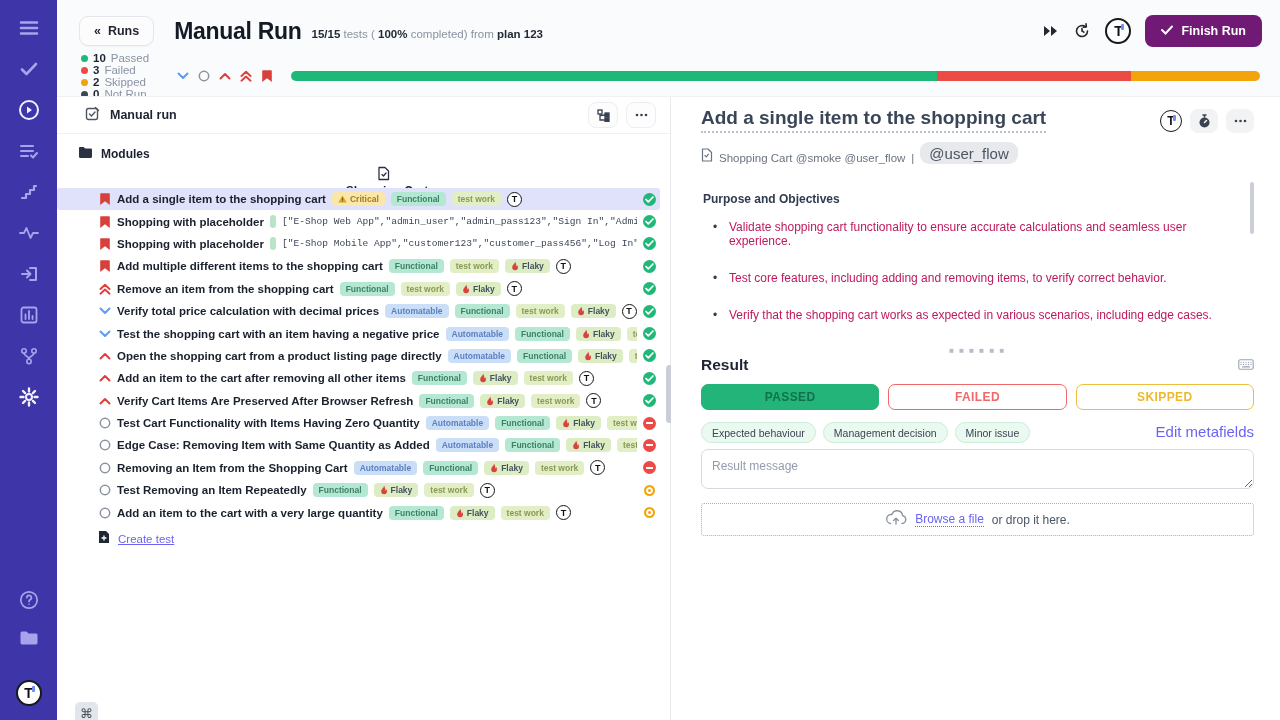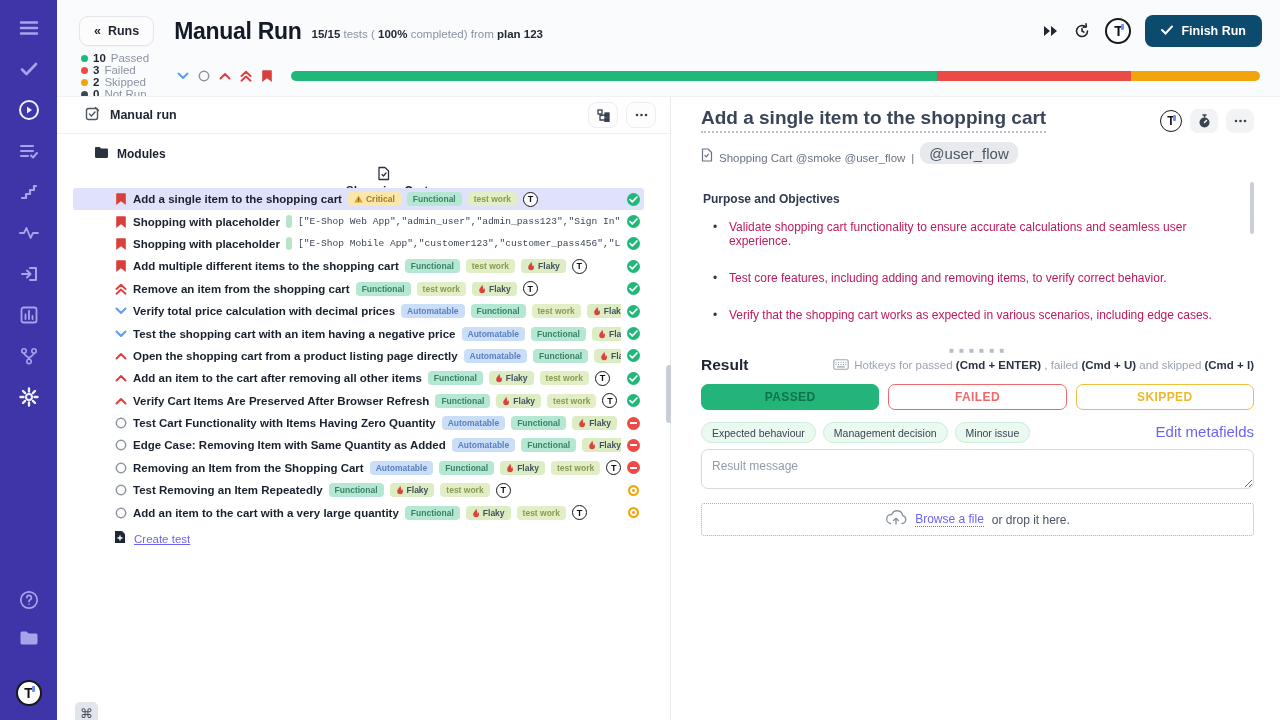--- a/index.html
+++ b/index.html
@@ -19,21 +19,21 @@
 
   
   .main { flex:1; display:flex; flex-direction:column; background:#fafbfc; min-width:0; }
   .topbar { height:62px; display:flex; align-items:center; padding:0 18px 0 22px; background:#fafbfc; }
   .back-btn { display:flex; align-items:center; gap:7px; border:1px solid #e4e6ea; background:#fcfcfd; border-radius:9px; padding:7px 14px; font-size:12.5px; font-weight:bold; color:#1f2430; cursor:pointer; box-shadow:0 1px 1px rgba(0,0,0,.03); }
   .page-title { font-size:23px; font-weight:800; color:#131a26; margin-left:20px; letter-spacing:-.3px; }
   .subtitle { font-size:11.5px; color:#8a93a2; margin-left:10px; margin-top:6px; }
   .subtitle b { color:#222a38; }
   .topbar-right { margin-left:auto; display:flex; align-items:center; gap:14px; }
   .top-ic { color:#2a2f3a; cursor:pointer; display:flex; }
-  .finish-btn { display:flex; align-items:center; gap:8px; background:#0c4a6e; color:#fff; border:none; border-radius:8px; padding:9px 16px; font-size:12.5px; font-weight:bold; cursor:pointer; }
+  .finish-btn { display:flex; align-items:center; gap:8px; background:#701a75; color:#fff; border:none; border-radius:8px; padding:9px 16px; font-size:12.5px; font-weight:bold; cursor:pointer; }
 
   
   .statusbar { height:34px; display:flex; align-items:center; padding:0 16px 6px 24px; background:#fafbfc; }
   .count { display:flex; align-items:center; gap:5px; margin-right:14px; font-size:11.5px; color:#8a93a2; white-space:nowrap; }
   .count .dot { width:7px; height:7px; border-radius:50%; }
   .count b { color:#1d2432; }
   .filter-icons { display:flex; align-items:center; gap:9px; margin:0 10px 0 14px; }
   .fi { display:flex; cursor:pointer; }
   .progress { flex:1; height:10px; border-radius:6px; overflow:hidden; display:flex; margin:0 4px 0 8px; }
   .progress .seg { height:100%; }
@@ -43,21 +43,21 @@
   .tree-panel { width:613px; flex-shrink:0; background:#fff; position:relative; padding-top:0; }
   .vsep { width:1px; background:#e8eaee; position:relative; }
   .vsep .grip { position:absolute; left:-4px; top:268px; width:7px; height:58px; background:#c9ced7; border-radius:4px; }
   .detail-panel { flex:1; background:#fff; min-width:0; position:relative; padding:10px 26px 0 30px; }
 
   
   .tree-head { height:37px; display:flex; align-items:center; padding:0 14px 0 28px; border-bottom:1px solid #eef0f2; }
   .tree-head .th-label { font-size:12.5px; font-weight:bold; color:#1d2432; margin-left:10px; }
   .tree-head .th-btns { margin-left:auto; display:flex; gap:8px; }
   .sq-btn { width:30px; height:26px; border:1px solid #eceef1; background:#fdfdfe; border-radius:8px; display:flex; align-items:center; justify-content:center; color:#374151; cursor:pointer; }
-  .tree-body { padding:9px 16px 0; }
+  .tree-body { padding:9px 0 0; }
   .node { display:flex; align-items:center; height:22px; font-size:12px; font-weight:bold; color:#1a212e; cursor:pointer; }
   .node svg { flex-shrink:0; }
   .node-label { margin-left:8px; }
   .trow { display:flex; align-items:center; height:22.4px; padding-left:41px; padding-right:14px; cursor:pointer; position:relative; }
   .trow.selected { background:#e0e2fb; border-radius:3px; margin-right:10px; padding-right:4px; }
   .trow .rowmain { display:flex; align-items:center; gap:6px; flex:1; min-width:0; overflow:hidden; white-space:nowrap; }
   .prio { width:13px; display:flex; justify-content:center; flex-shrink:0; }
   .ttl { font-size:11.5px; color:#1a212e; font-weight:bold; flex-shrink:0; }
   .tag { font-size:8.5px; padding:2px 6px; border-radius:4px; flex-shrink:0; display:inline-flex; align-items:center; gap:3px; font-weight:bold; }
   .tag.critical { background:#fbe7ac; color:#a57b1b; }
@@ -750,21 +750,20 @@
 
         <div class="result-head">
           <h2>Result</h2>
           <div class="hotkeys">
             <span>
               <svg width="16" height="11" viewBox="0 0 16 11" fill="none" stroke="#9aa3b2" stroke-width="1.1">
                   <rect x=".8" y=".8" width="14.4" height="9.4" rx="1.5"></rect>
                   <path d="M3 3.3h.01M5.5 3.3h.01M8 3.3h.01M10.5 3.3h.01M13 3.3h.01M3 5.5h.01M5.5 5.5h.01M8 5.5h.01M10.5 5.5h.01M13 5.5h.01M4.5 7.8h7" stroke-linecap="round" stroke-width="1.3"></path>
                 </svg>
             </span>
-            <span id="hotkeys-slot"><span>Hotkeys for passed </span><b>(Cmd + ENTER)</b><span> , failed </span><b>(Cmd + U)</b><span> and skipped </span><b>(Cmd + I)</b></span>
           </div>
         </div>
         <div class="verdicts" id="verdicts-slot">
             <button class="vbtn passed">PASSED</button>
             <button class="vbtn failed">FAILED</button>
             <button class="vbtn skipped">SKIPPED</button>
           </div>
         <div class="meta-row">
           <span id="metafields-slot"><span class="mf-pill">Expected behaviour</span><span class="mf-pill">Management decision</span><span class="mf-pill">Minor issue</span></span>
           <a class="edit-link">Edit metafields</a>

